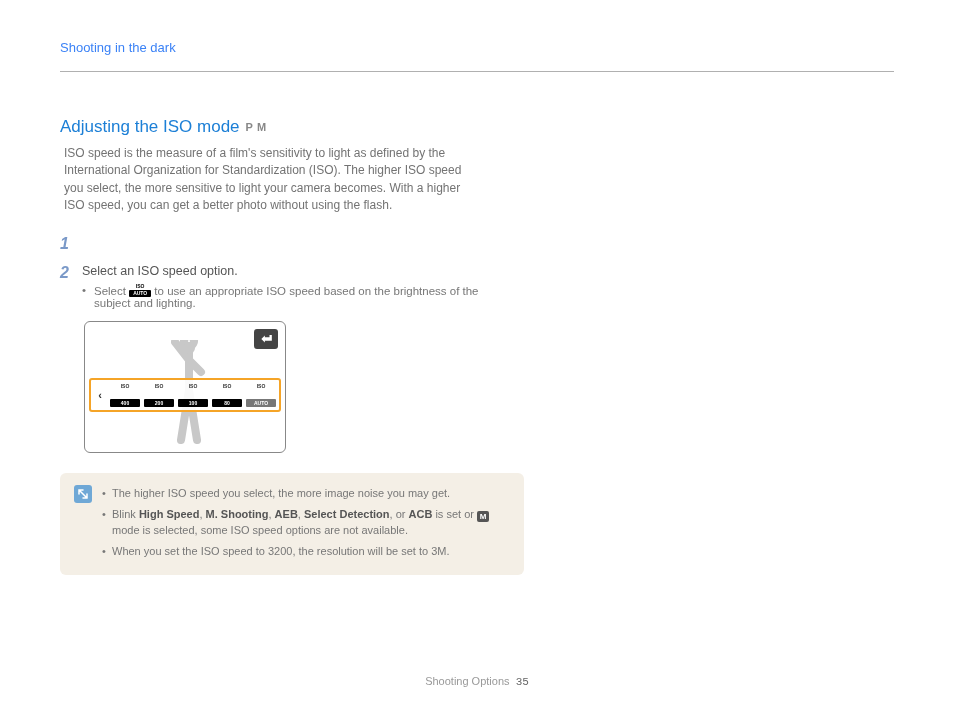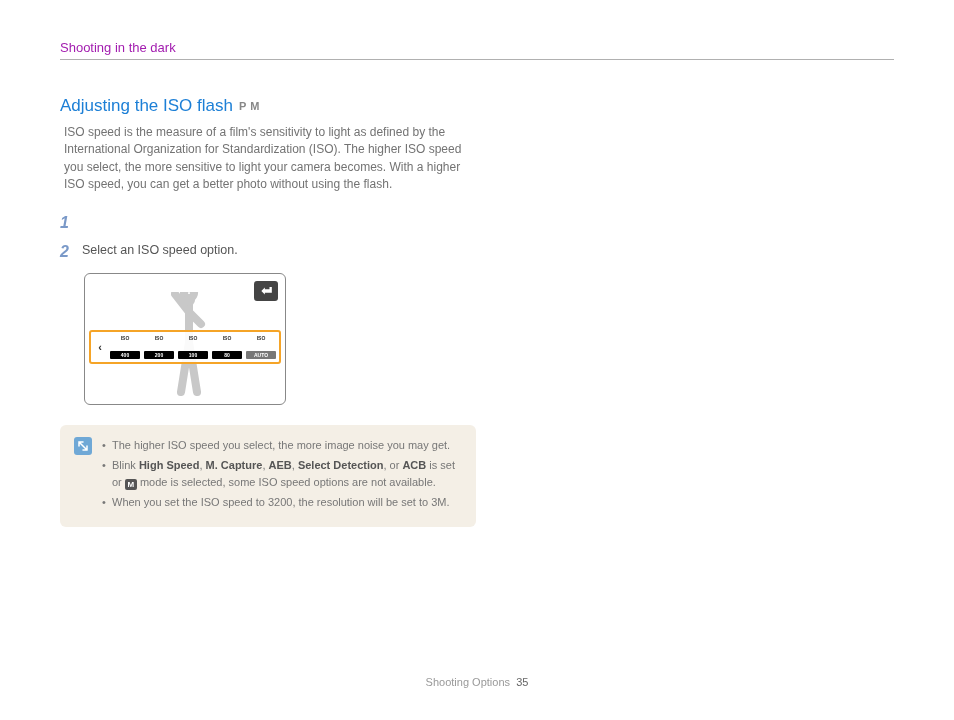--- a/index.html
+++ b/index.html
@@ -13,24 +13,24 @@
     position: relative;
   }
   .page {
     padding: 40px 60px 30px 60px;
     box-sizing: border-box;
     width: 100%;
     height: 100%;
   }
   .breadcrumb {
     font-size: 13px;
-    color: #a21caf;
+    color: #3b82f6;
     border-bottom: 1px solid #b0b0b0;
-    padding-bottom: 4px;
-    margin-bottom: 36px;
+    padding-bottom: 16px;
+    margin-bottom: 45px;
   }
   .left-col {
     width: 420px;
   }
   .title {
     font-size: 17px;
     color: #1c7fd6;
     font-weight: normal;
     margin: 0 0 8px 0;
     display: flex;
@@ -151,21 +151,21 @@
   }
   .ss-opt .otop { position:absolute; top:1px; left:2px; right:2px; text-align:center; font-size:5px; font-weight:bold; color:#333;}
   .ss-opt .obot { position:absolute; bottom:1px; left:1px; right:1px; height:8px; background:#000; border-radius:1px; font-size:5px; color:#fff; text-align:center; line-height:8px; font-weight:bold;}
   .ss-opt.sel .obot { background:#555; }
   .note {
     background:#f4efe6;
     border-radius:6px;
     padding: 12px 14px 12px 14px;
     display:flex;
     gap:10px;
-    width: 416px;
+    width: 464px;
     box-sizing:border-box;
     margin-left: 0;
   }
   .note-icon {
     width:18px; height:18px;
     background:#6fa8d6;
     border-radius:3px;
     flex-shrink:0;
     display:flex; align-items:center; justify-content:center;
     color:#fff; font-size:12px;
@@ -197,47 +197,50 @@
     font-weight:bold;
   }
   .footer {
     position:absolute;
     bottom: 32px;
     left:0; right:0;
     text-align:center;
     font-size:11px;
     color:#999;
   }
-  .footer .pn { color:#666; }
+  .footer .pn { color:#666;font-family:Liberation Mono, monospace; }
 </style>
 </head>
 <body>
 
 <div class="page">
   <div class="breadcrumb">Shooting in the dark</div>
 
   <div class="left-col">
     <h2 class="title">
-      <span>Adjusting the ISO flash</span>
+      <span>Adjusting the ISO mode</span>
       <span class="mode-badges">
         <span class="mode-badge">P</span>
         <span class="mode-badge">M</span>
       </span>
     </h2>
 
     <p class="intro">ISO speed is the measure of a film's sensitivity to light as defined by the International Organization for Standardization (ISO). The higher ISO speed you select, the more sensitive to light your camera becomes. With a higher ISO speed, you can get a better photo without using the flash.</p>
 
     <div class="step">
       <div class="step-num">1</div>
     </div>
 
     <div class="step">
       <div class="step-num">2</div>
       <div class="step-body">
         <span>Select an ISO speed option.</span>
+        <div class="sub">
+          <span>Select </span><span class="inline-icon-iso"><span class="top">ISO</span><span class="bot">AUTO</span></span><span> to use an appropriate ISO speed based on the brightness of the subject and lighting.</span>
+        </div>
       </div>
     </div>
 
     <div class="screenshot">
       <div class="ss-back">
         <svg viewBox="0 0 24 20">
             <path d="M4 10 L10 4 L10 7 L18 7 L18 3 L22 3 L22 13 L10 13 L10 16 Z" fill="#fff"></path>
           </svg>
       </div>
       <svg class="ss-figure" viewBox="0 0 36 104">
@@ -271,21 +274,21 @@
 
     <div class="note">
       <div class="note-icon">
         <svg width="12" height="12" viewBox="0 0 12 12">
             <path d="M2 2 L10 10 M2 6 L2 2 L6 2 M10 6 L10 10 L6 10" stroke="#fff" stroke-width="1.5" fill="none" stroke-linecap="round"></path>
           </svg>
       </div>
       <ul class="note-list">
         <li>The higher ISO speed you select, the more image noise you may get.</li>
         <li>
-          <span>Blink </span><b>High Speed</b><span>, </span><b>M. Capture</b><span>, </span><b>AEB</b><span>, </span><b>Select Detection</b><span>, or </span><b>ACB</b><span> is set or </span><span class="inline-m">M</span><span> mode is selected, some ISO speed options are not available.</span>
+          <span>Blink </span><b>High Speed</b><span>, </span><b>M. Shooting</b><span>, </span><b>AEB</b><span>, </span><b>Select Detection</b><span>, or </span><b>ACB</b><span> is set or </span><span class="inline-m">M</span><span> mode is selected, some ISO speed options are not available.</span>
         </li>
         <li>When you set the ISO speed to 3200, the resolution will be set to 3M.</li>
       </ul>
     </div>
   </div>
 
   <div class="footer">
     <span>Shooting Options</span>&nbsp;&nbsp;<span class="pn">35</span>
   </div>
 </div>

